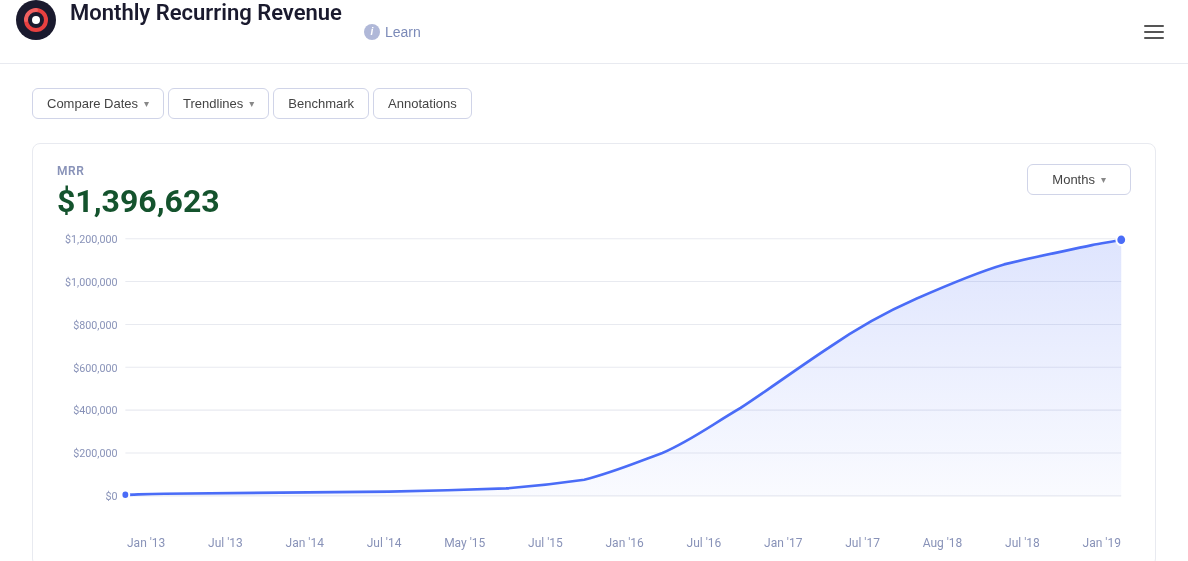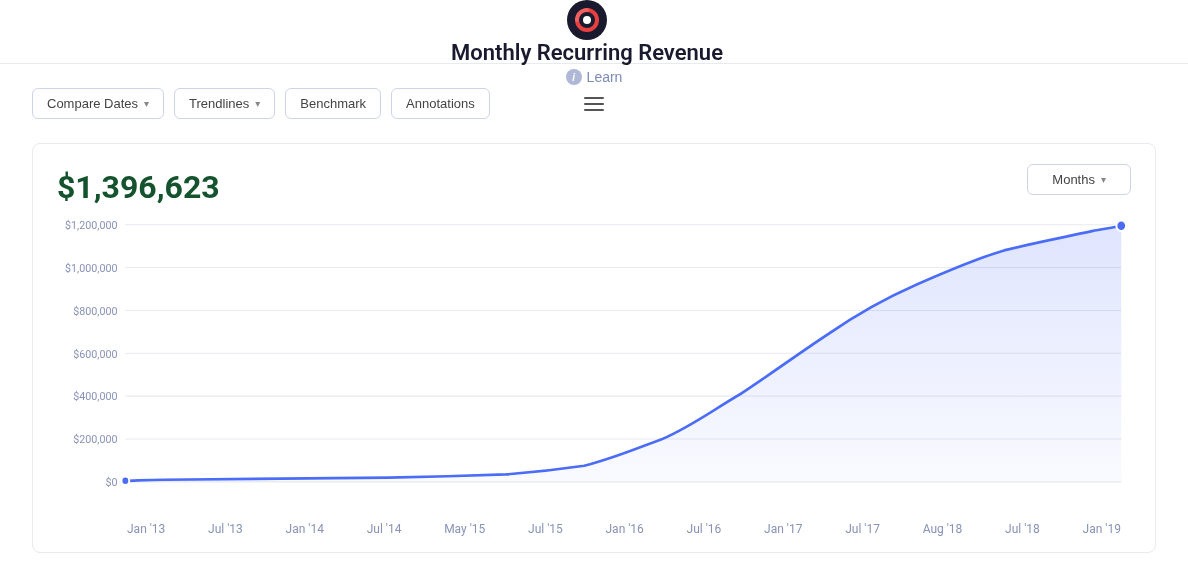--- a/index.html
+++ b/index.html
@@ -9,26 +9,24 @@
       color: #333;
     }
     .app-container {
       background: #fff;
       min-height: 561px;
       width: 1188px;
     }
     
     .header {
       display: flex;
-      align-items: center;
       padding: 0 16px;
       height: 64px;
       border-bottom: 1px solid #e8eaf0;
       background: #fff;
-      flex-direction: column;
     }
     .logo {
       width: 40px;
       height: 40px;
       margin-right: 14px;
       flex-shrink: 0;
     }
     .header-title {
       font-size: 22px;
       font-weight: 600;
@@ -95,21 +93,21 @@
     }
 
     
     .main-content {
       padding: 24px 32px 0;
     }
 
     
     .toolbar {
       display: flex;
-      gap: 10px;
+      gap: 4px;
       margin-bottom: 24px;
     }
     .toolbar-btn {
       display: flex;
       align-items: center;
       gap: 6px;
       padding: 7px 14px;
       border: 1px solid #d0d4e8;
       border-radius: 6px;
       background: #fff;
@@ -227,20 +225,21 @@
         <span>Benchmark</span>
       </button>
       <button class="toolbar-btn">
         <span>Annotations</span>
       </button>
     </div>
 
     <div class="chart-section">
       <div class="chart-header">
         <div class="chart-header-left">
+          <div class="mrr-label">MRR</div>
           <div class="mrr-value">$1,396,623</div>
         </div>
         <button class="months-dropdown">
           <span>Months</span>
           <span class="chevron-down">▾</span>
         </button>
       </div>
 
       <div class="chart-wrapper">
         <svg class="chart-svg" viewBox="0 0 1100 280" preserveAspectRatio="none" xmlns="http://www.w3.org/2000/svg">

